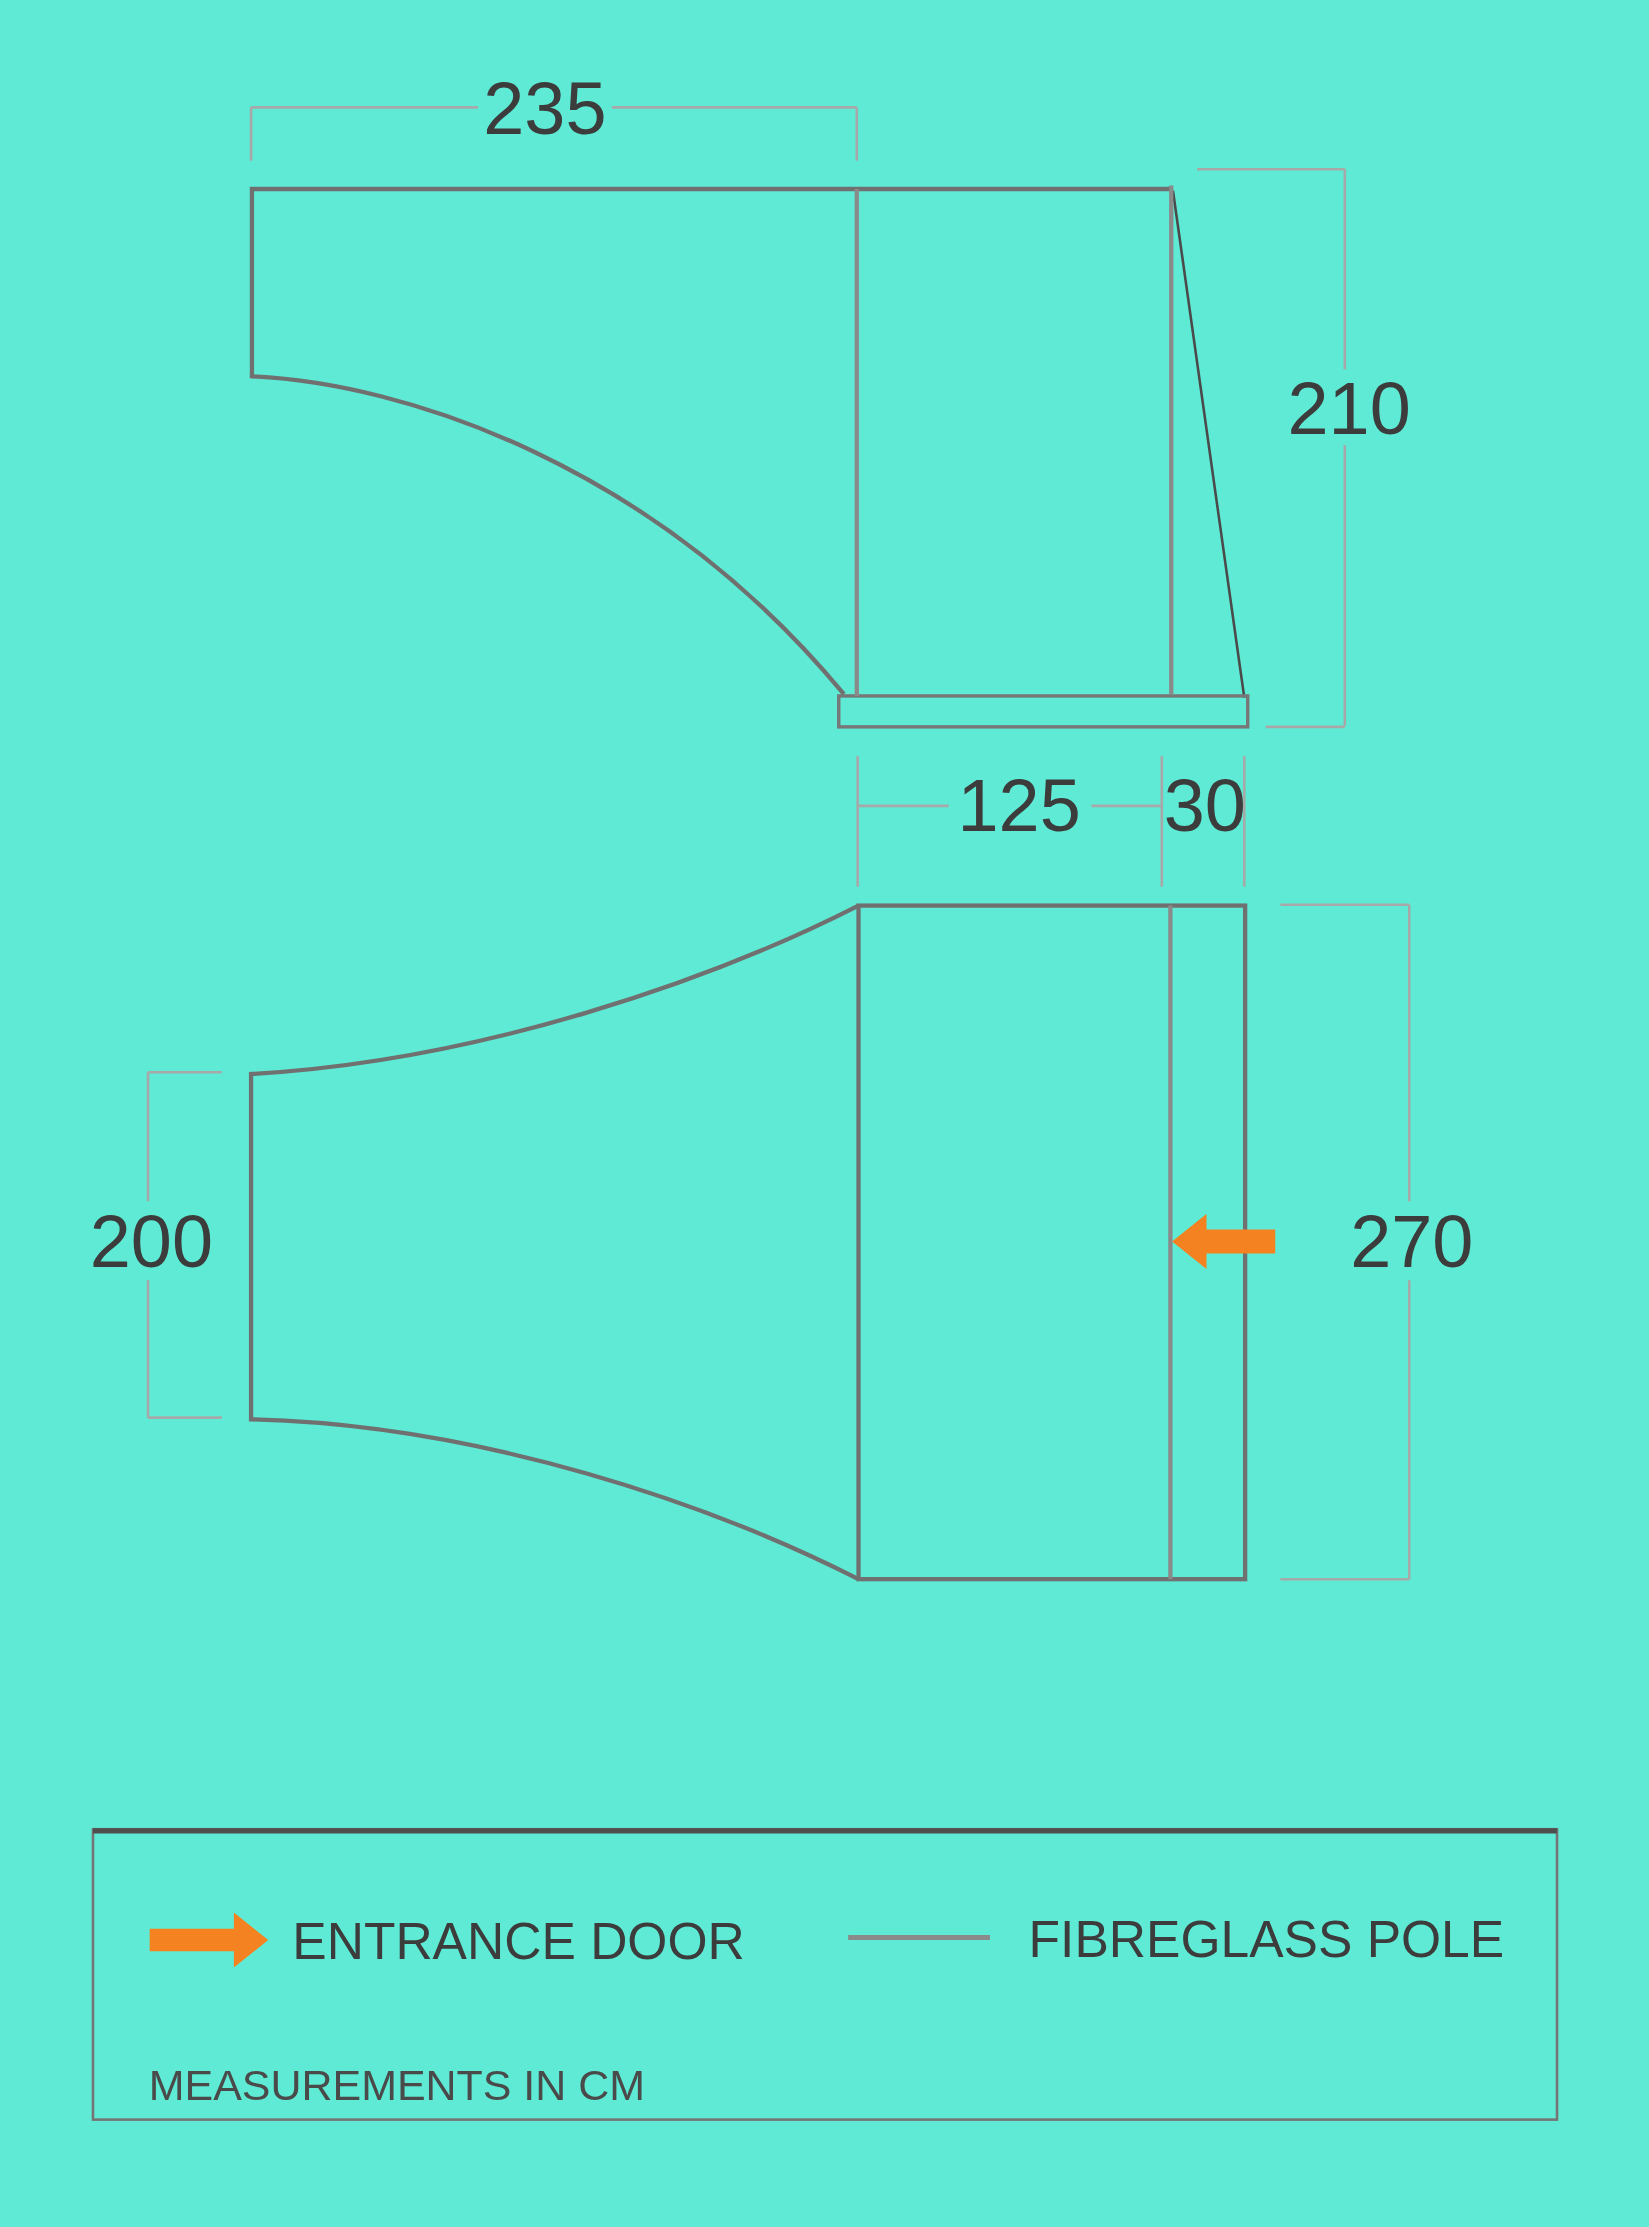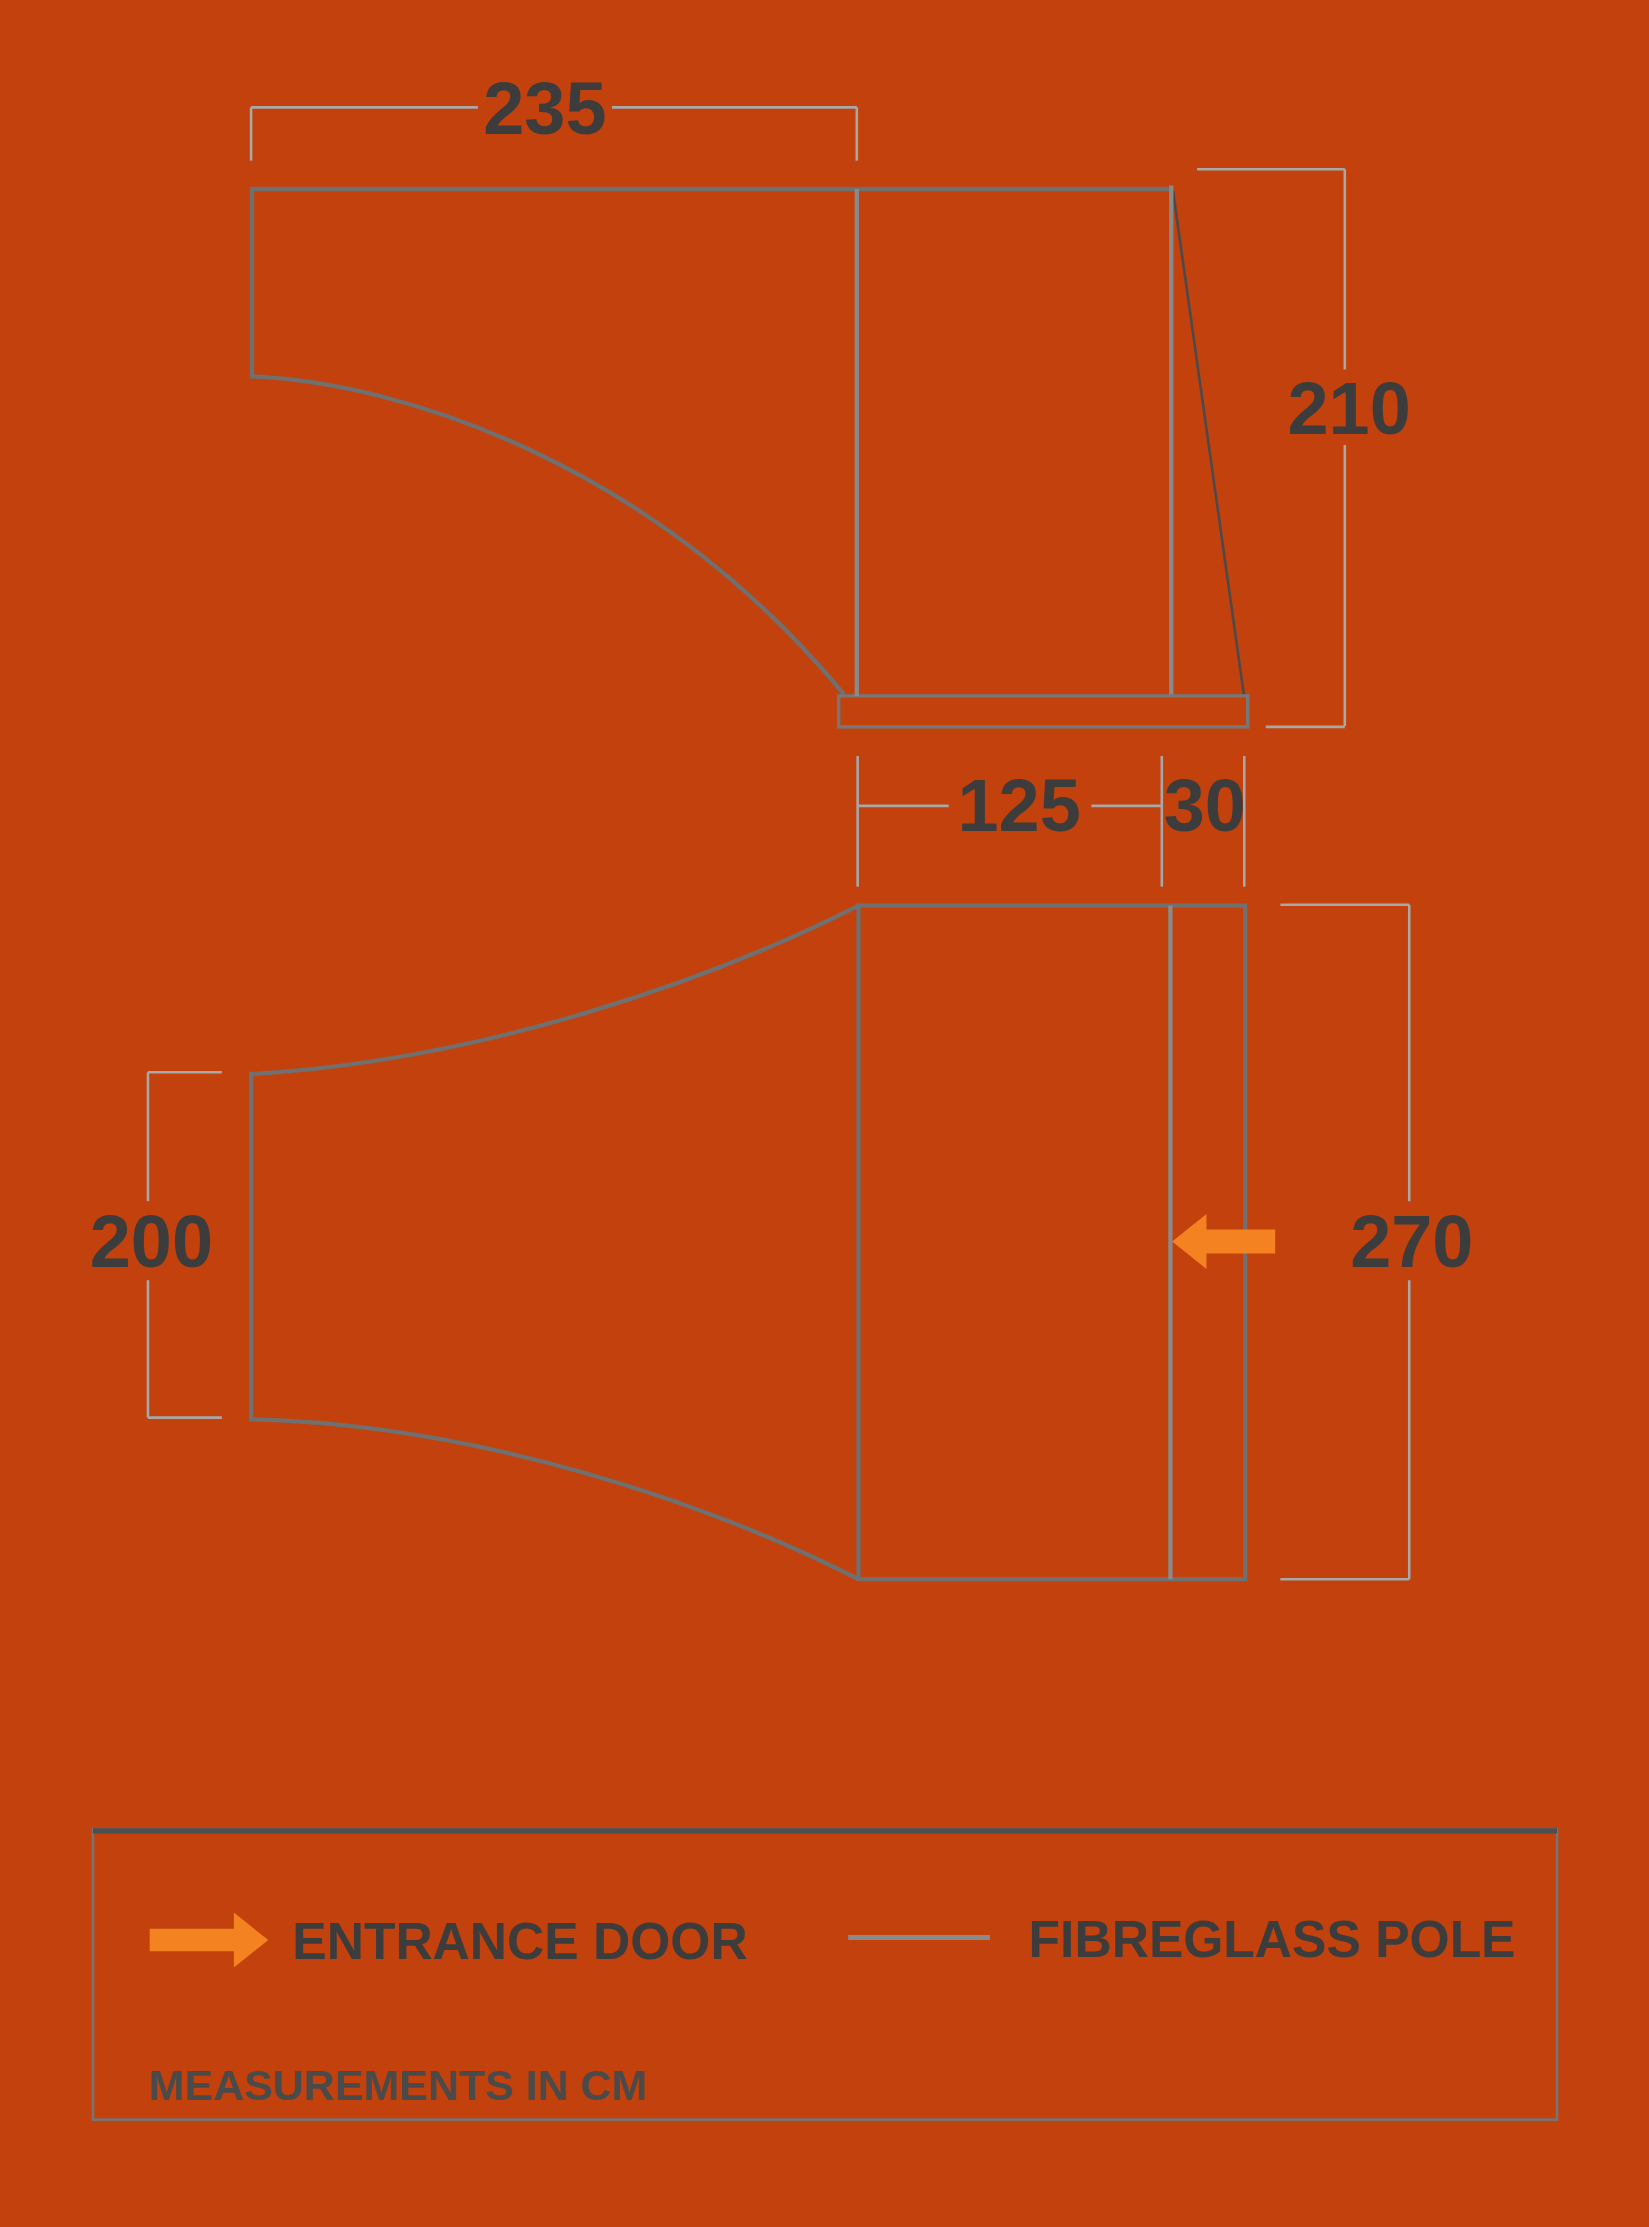--- a/index.html
+++ b/index.html
@@ -4,23 +4,22 @@
 <style>
   html,body{margin:0;padding:0;}
   body{
     background:#ffffff;
     font-family:"Liberation Sans", sans-serif;
   }
   .canvas{
     position:relative;
     width:1650px;
     height:2227px;
-    background:#c2410c;
+    background:#5eead4;
     overflow:hidden;
-    font-weight:bold;
   }
   svg{display:block;}
   .outline{fill:none;stroke:#707070;stroke-width:5;stroke-linejoin:miter;}
   .outline-thin{fill:none;stroke:#777777;stroke-width:4;}
   .pole-line{stroke:#8a8a8a;stroke-width:5;fill:none;}
   .edge-dark{stroke:#4a4a4a;stroke-width:3;fill:none;}
   .dim{stroke:#a8a8a8;stroke-width:3;fill:none;}
   .dim-text{
     fill:#3c3c3c;
     font-family:"Liberation Sans", sans-serif;

